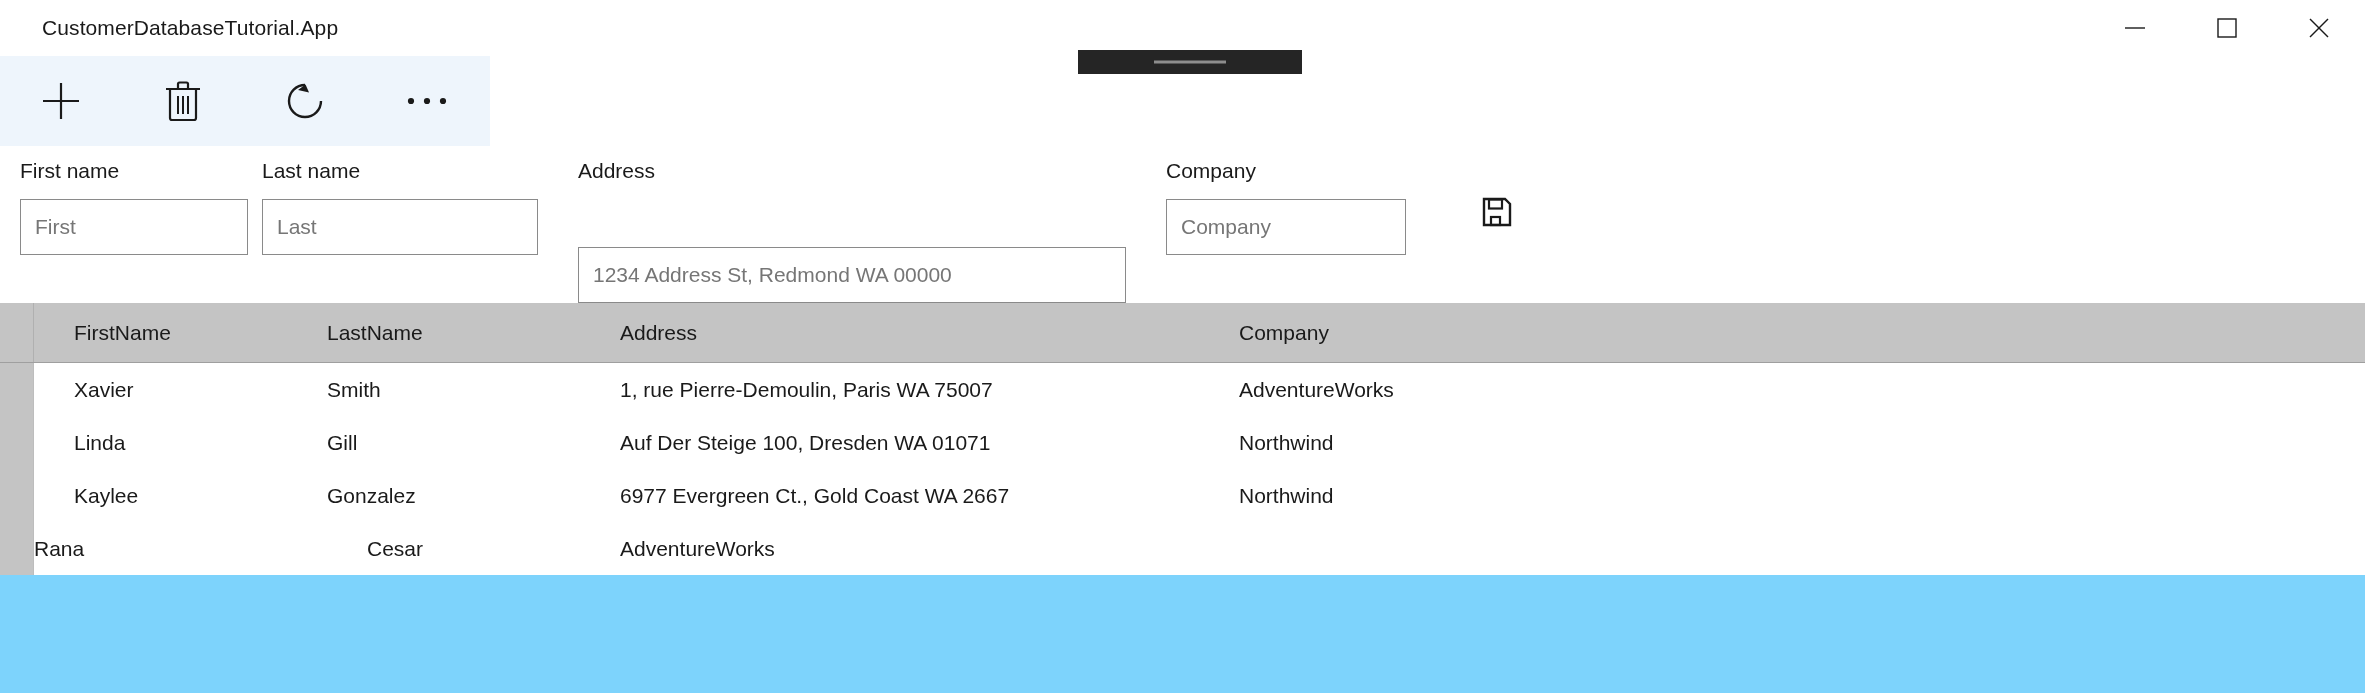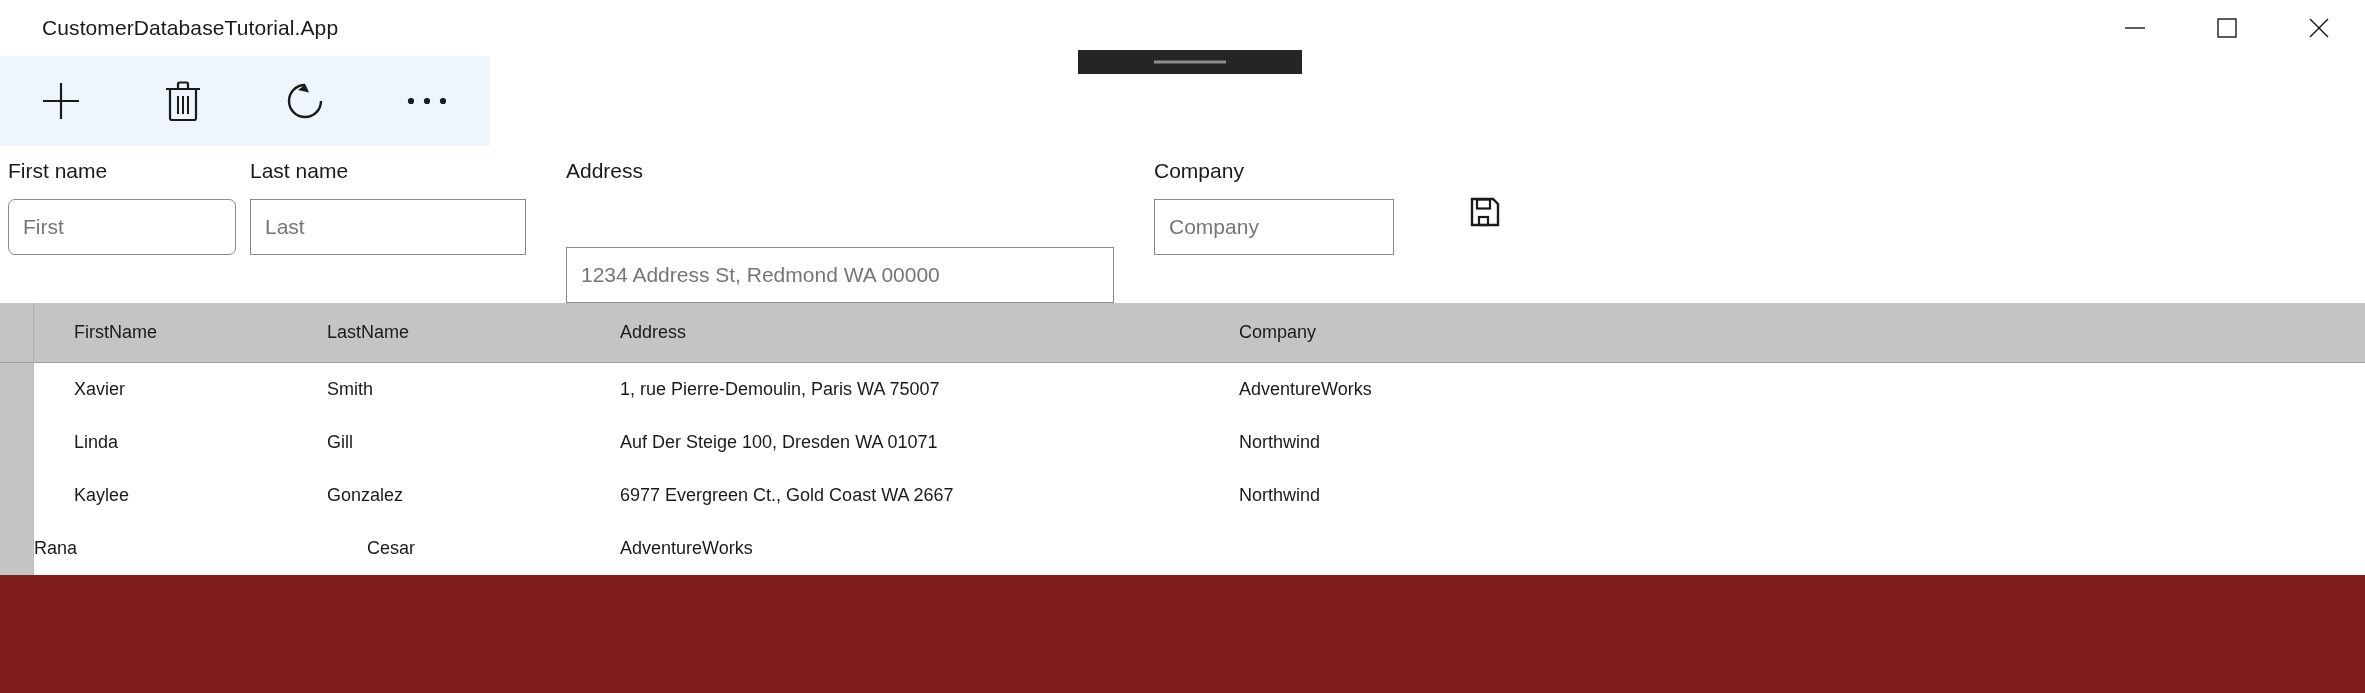--- a/index.html
+++ b/index.html
@@ -116,22 +116,22 @@
     border: 1px solid #8a8a8a;
     background: #ffffff;
     font-family: "Liberation Sans", sans-serif;
     font-size: 21px;
     color: #1a1a1a;
     padding: 0 14px;
     outline: none;
   }
   .field-input::placeholder { color: #767676; opacity: 1; }
 
-  .field-first  { margin-left: 8px; }
-  .field-first  .field-input { width: 228px; border-radius: 7px; }
+  .field-first  { margin-left: 20px; }
+  .field-first  .field-input { width: 228px; }
   .field-last   .field-input { width: 276px; }
   .field-address { margin-left: 26px; }
   .field-address .field-input { width: 548px; margin-top: 48px; }
   .field-company { margin-left: 26px; }
   .field-company .field-input { width: 240px; }
 
   .save-wrap {
     margin-left: 50px;
     padding-top: 28px;
     display: flex;
@@ -163,34 +163,34 @@
     background: #c4c4c4;
   }
   .grid-row .grid-gutter {
     background: #c4c4c4;
     border-right: 1px solid #bdbdbd;
   }
   .grid-header .grid-gutter {
     border-right: 1px solid #b0b0b0;
   }
   .col {
-    font-size: 18px;
+    font-size: 21px;
     color: #1a1a1a;
     white-space: nowrap;
     overflow: hidden;
     text-overflow: ellipsis;
   }
   .col-first   { flex: 0 0 293px; padding-left: 40px; }
   .col-last    { flex: 0 0 293px; padding-left: 0px; }
   .col-address { flex: 0 0 619px; }
   .col-company { flex: 1 1 auto; }
 
   .grid-body {
     flex: 1 1 auto;
-    background: #7f1d1d;
+    background: #7dd3fc;
     overflow: hidden;
   }
   .grid-row {
     display: flex;
     align-items: center;
     height: 53px;
     background: #ffffff;
   }
   .grid-row .col { color: #1a1a1a; }
 </style>

